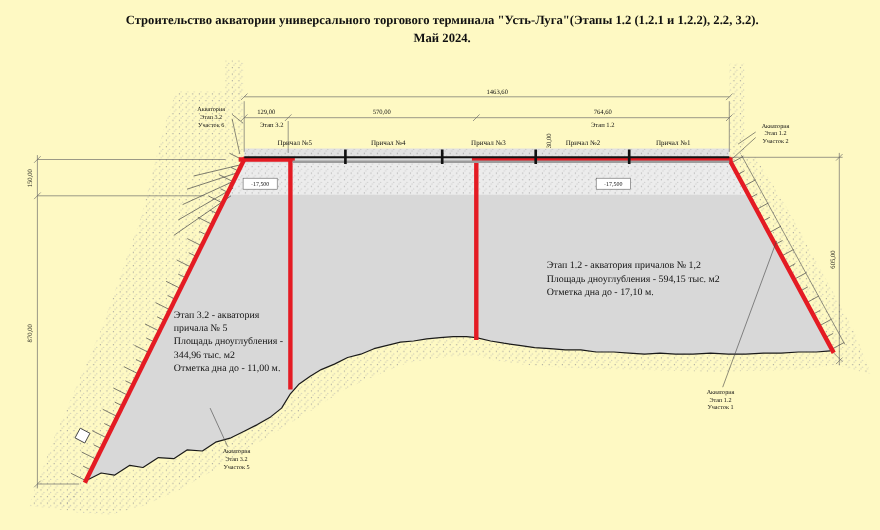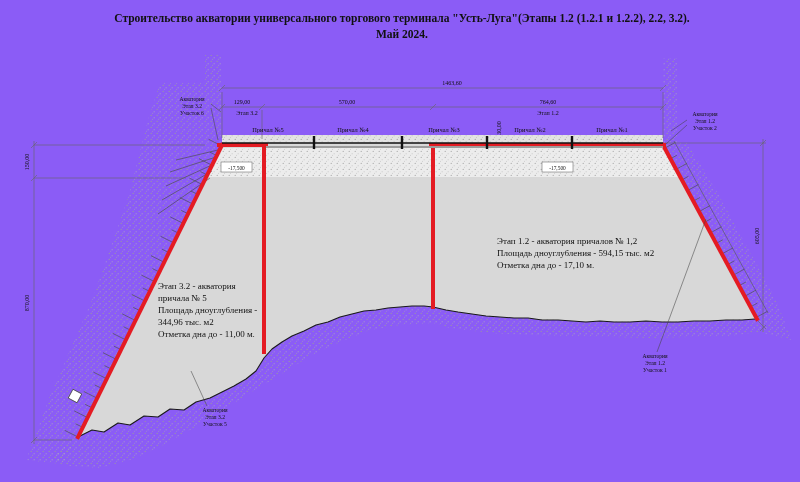--- a/index.html
+++ b/index.html
@@ -1,16 +1,16 @@
 <!DOCTYPE html>
 <html><head>
 <meta charset="utf-8">
 <style>
   html,body{margin:0;padding:0;background:#fff;}
-  .canvas{position:relative;width:800px;height:482px;background:#8b5cf6;overflow:hidden;
+  .canvas{position:relative;width:800px;height:482px;background:#fef9c3;overflow:hidden;
           font-family:"Liberation Serif", serif;}
   svg{position:absolute;left:0;top:0;}
   svg text{fill:#111;font-family:"Liberation Serif", serif;}
   .title-line{font-size:11.5px;font-weight:bold;}
   .t-note{font-size:9px;}
   .t-dim{font-size:6px;}
   .t-ann{font-size:5.6px;}
   .t-pier{font-size:6.4px;}
   .t-depth{font-size:5.4px;}
   .red{stroke:#e41b23;stroke-width:4;fill:none;stroke-linecap:square;}

